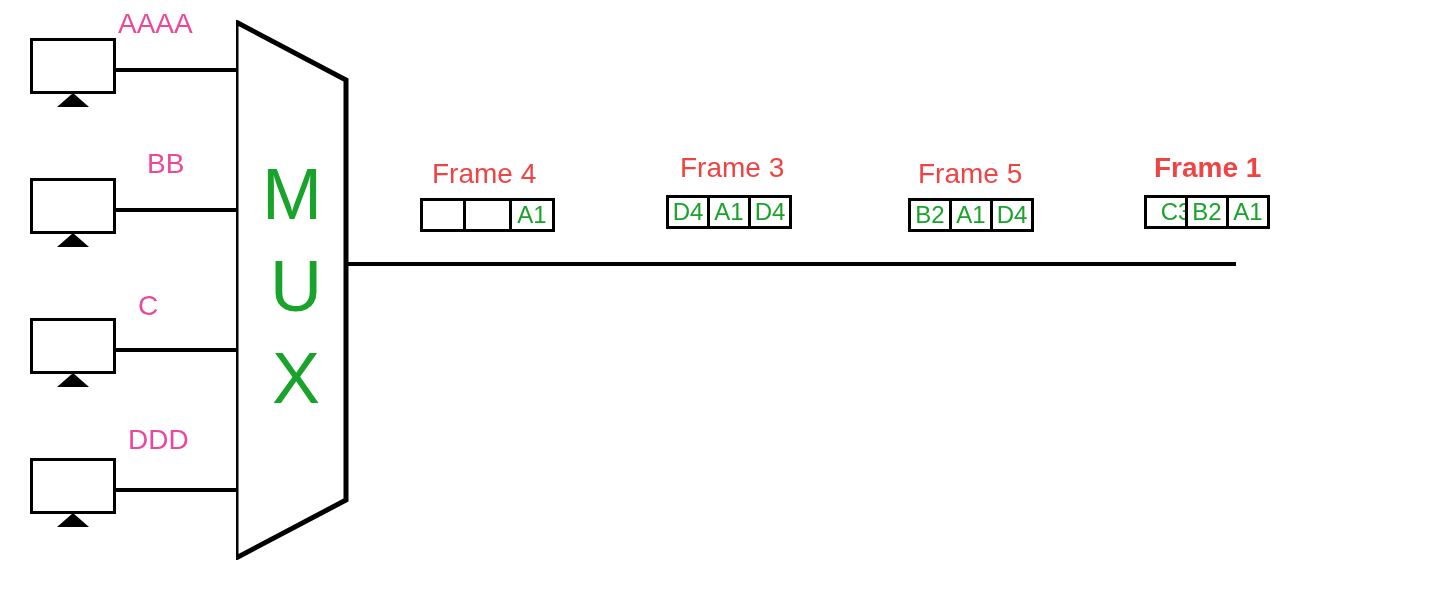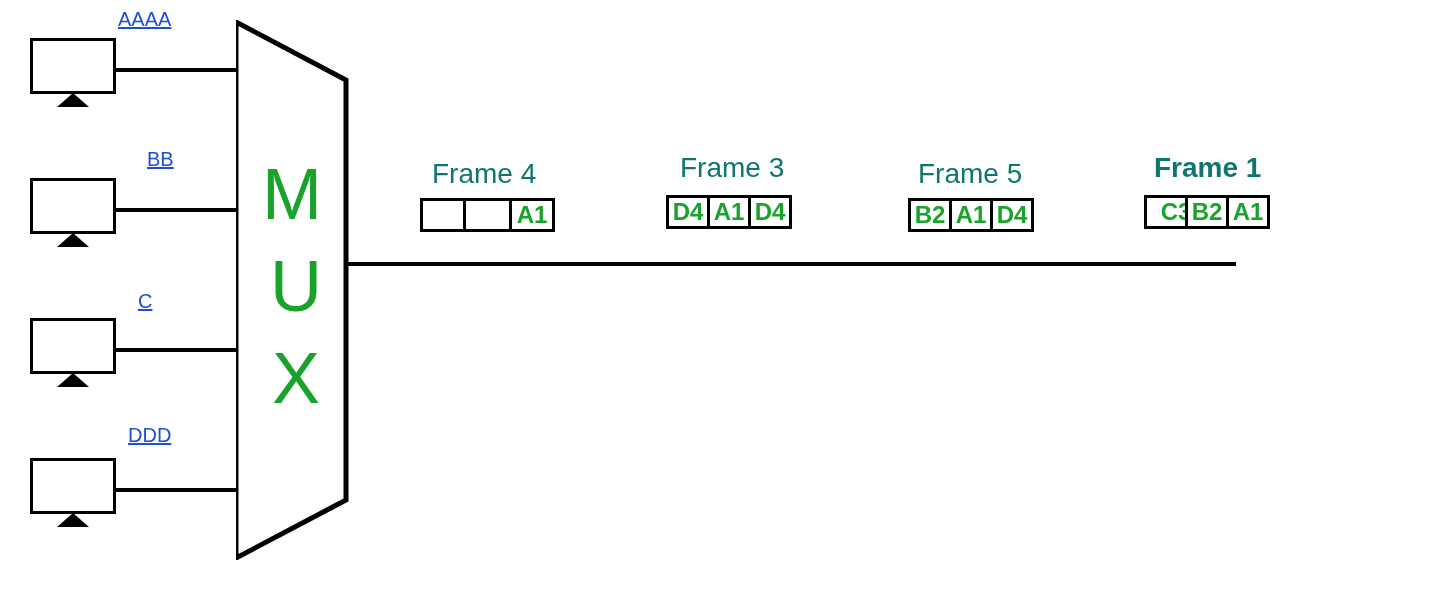--- a/index.html
+++ b/index.html
@@ -9,24 +9,23 @@
     height: 592px;
     background: #ffffff;
     font-family: "Segoe UI", Arial, sans-serif;
   }
   .stage {
     position: relative;
     width: 1433px;
     height: 592px;
   }
   .green-text {
-    color: #1d4ed8;
-    font-size: 20px;
+    color: #ec4899;
+    font-size: 28px;
     position: absolute;
-    text-decoration: underline;
   }
   .mux-text {
     color: #1aa32a;
     font-size: 72px;
     position: absolute;
     line-height: 1.0;
     font-weight: 400;
   }
   .line {
     position: absolute;
@@ -49,37 +48,36 @@
     width: 0;
     height: 0;
     border-left: 16px solid transparent;
     border-right: 16px solid transparent;
     border-bottom: 14px solid #000;
     margin: 0 auto;
     margin-top: -1px;
   }
   
   .frame-label {
-    color: #0f766e;
+    color: #ef4444;
     font-size: 28px;
     position: absolute;
     text-align: center;
   }
   .cell {
     position: absolute;
     border: 3px solid #000;
     box-sizing: border-box;
     background: #fff;
     color: #1aa32a;
     font-size: 24px;
     display: flex;
     align-items: center;
     justify-content: center;
     height: 34px;
-    font-weight: bold;
   }
 </style>
 </head>
 <body>
 
 <div class="stage">
 
   <div class="computer" style="left:30px; top:38px;">
     <div class="screen"></div>
       <div class="stand"></div>

